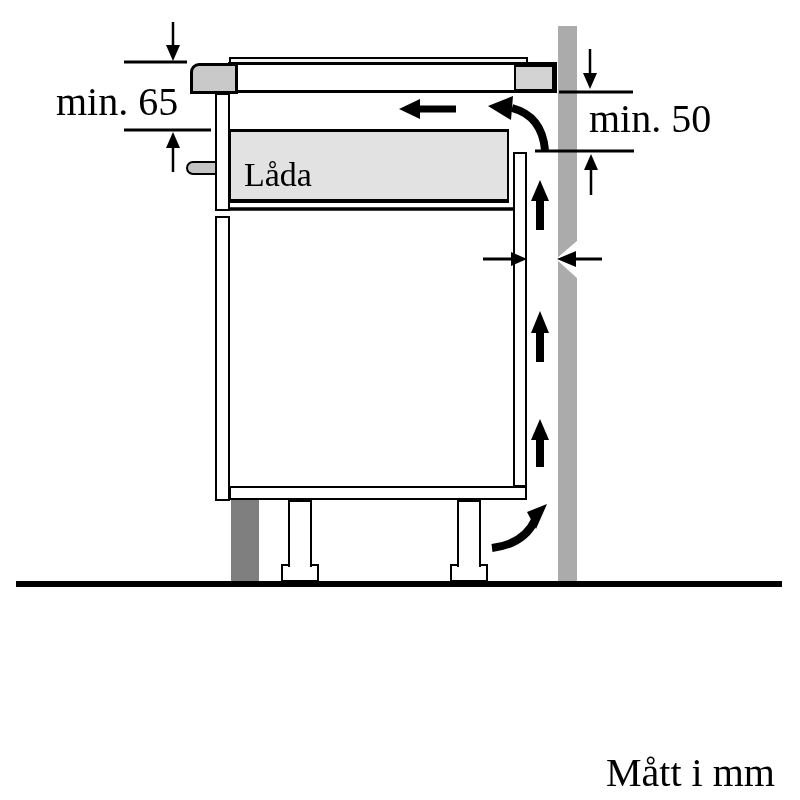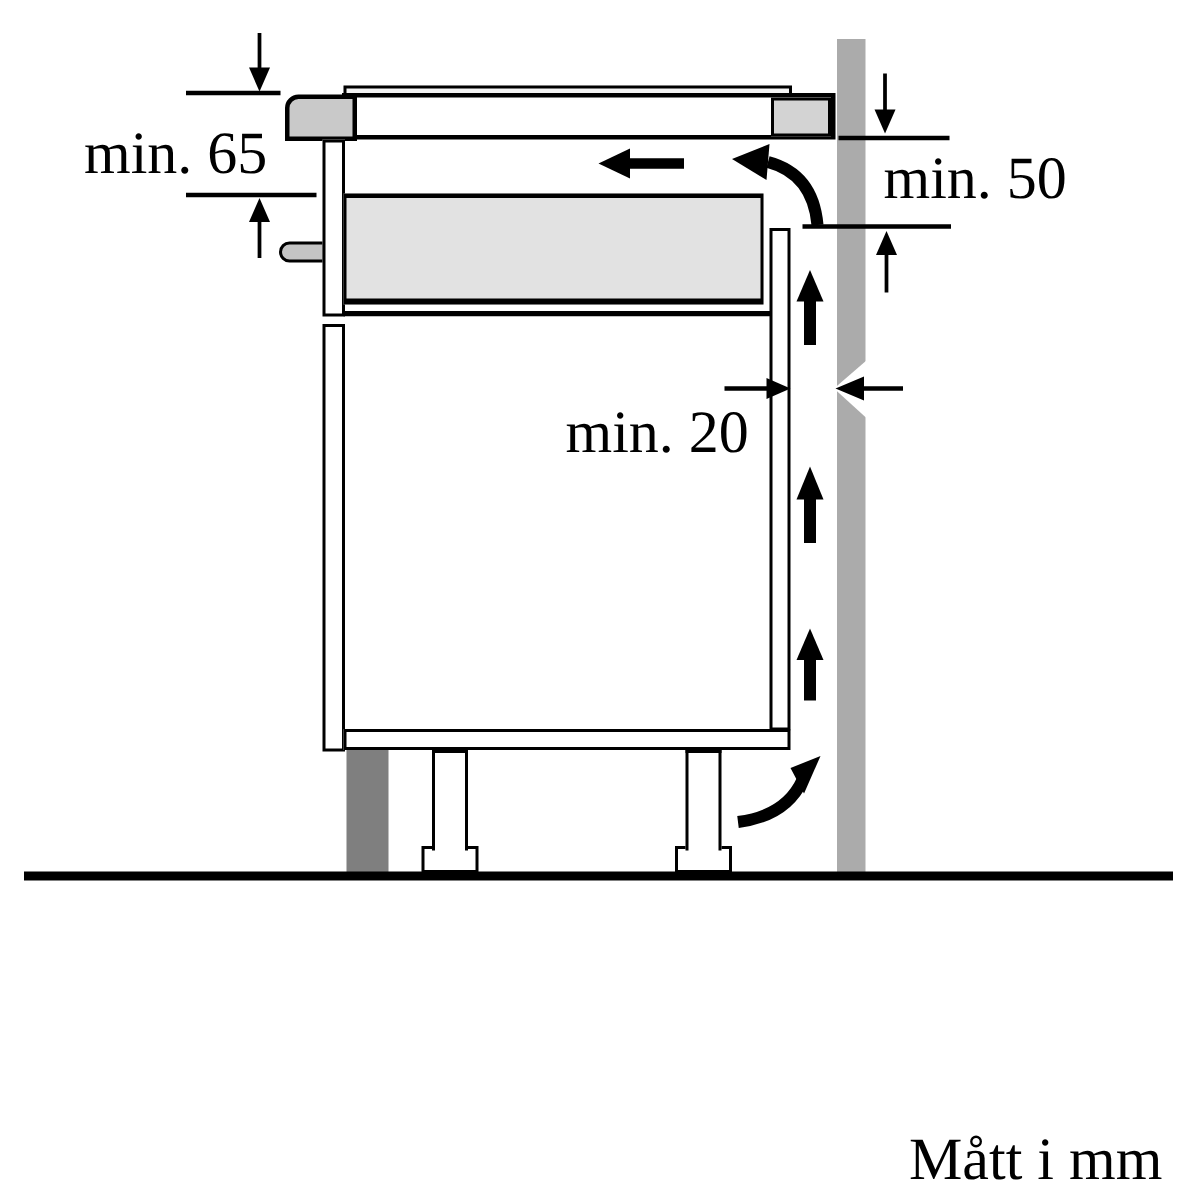--- a/index.html
+++ b/index.html
@@ -93,15 +93,15 @@
     <polygon points="531,333 549,333 540,311" fill="#000"></polygon>
     <line x1="540" y1="467" x2="540" y2="438" stroke="#000" stroke-width="8"></line>
     <polygon points="531,440 549,440 540,419" fill="#000"></polygon>
 
     <path d="M 492 548 Q 524 544 535 520" stroke="#000" stroke-width="8" fill="none"></path>
     <polygon points="527,512 536,529 547,504" fill="#000"></polygon>
   </svg>
 
   <div class="lbl lbl-min65">min. 65</div>
   <div class="lbl lbl-min45">min. 50</div>
-  <div class="lbl lbl-min20">min. 20</div>
+  <div class="lbl lbl-drawer">Låda</div>
   <div class="lbl lbl-units">Mått i mm</div>
 </div>
 
 </body></html>

